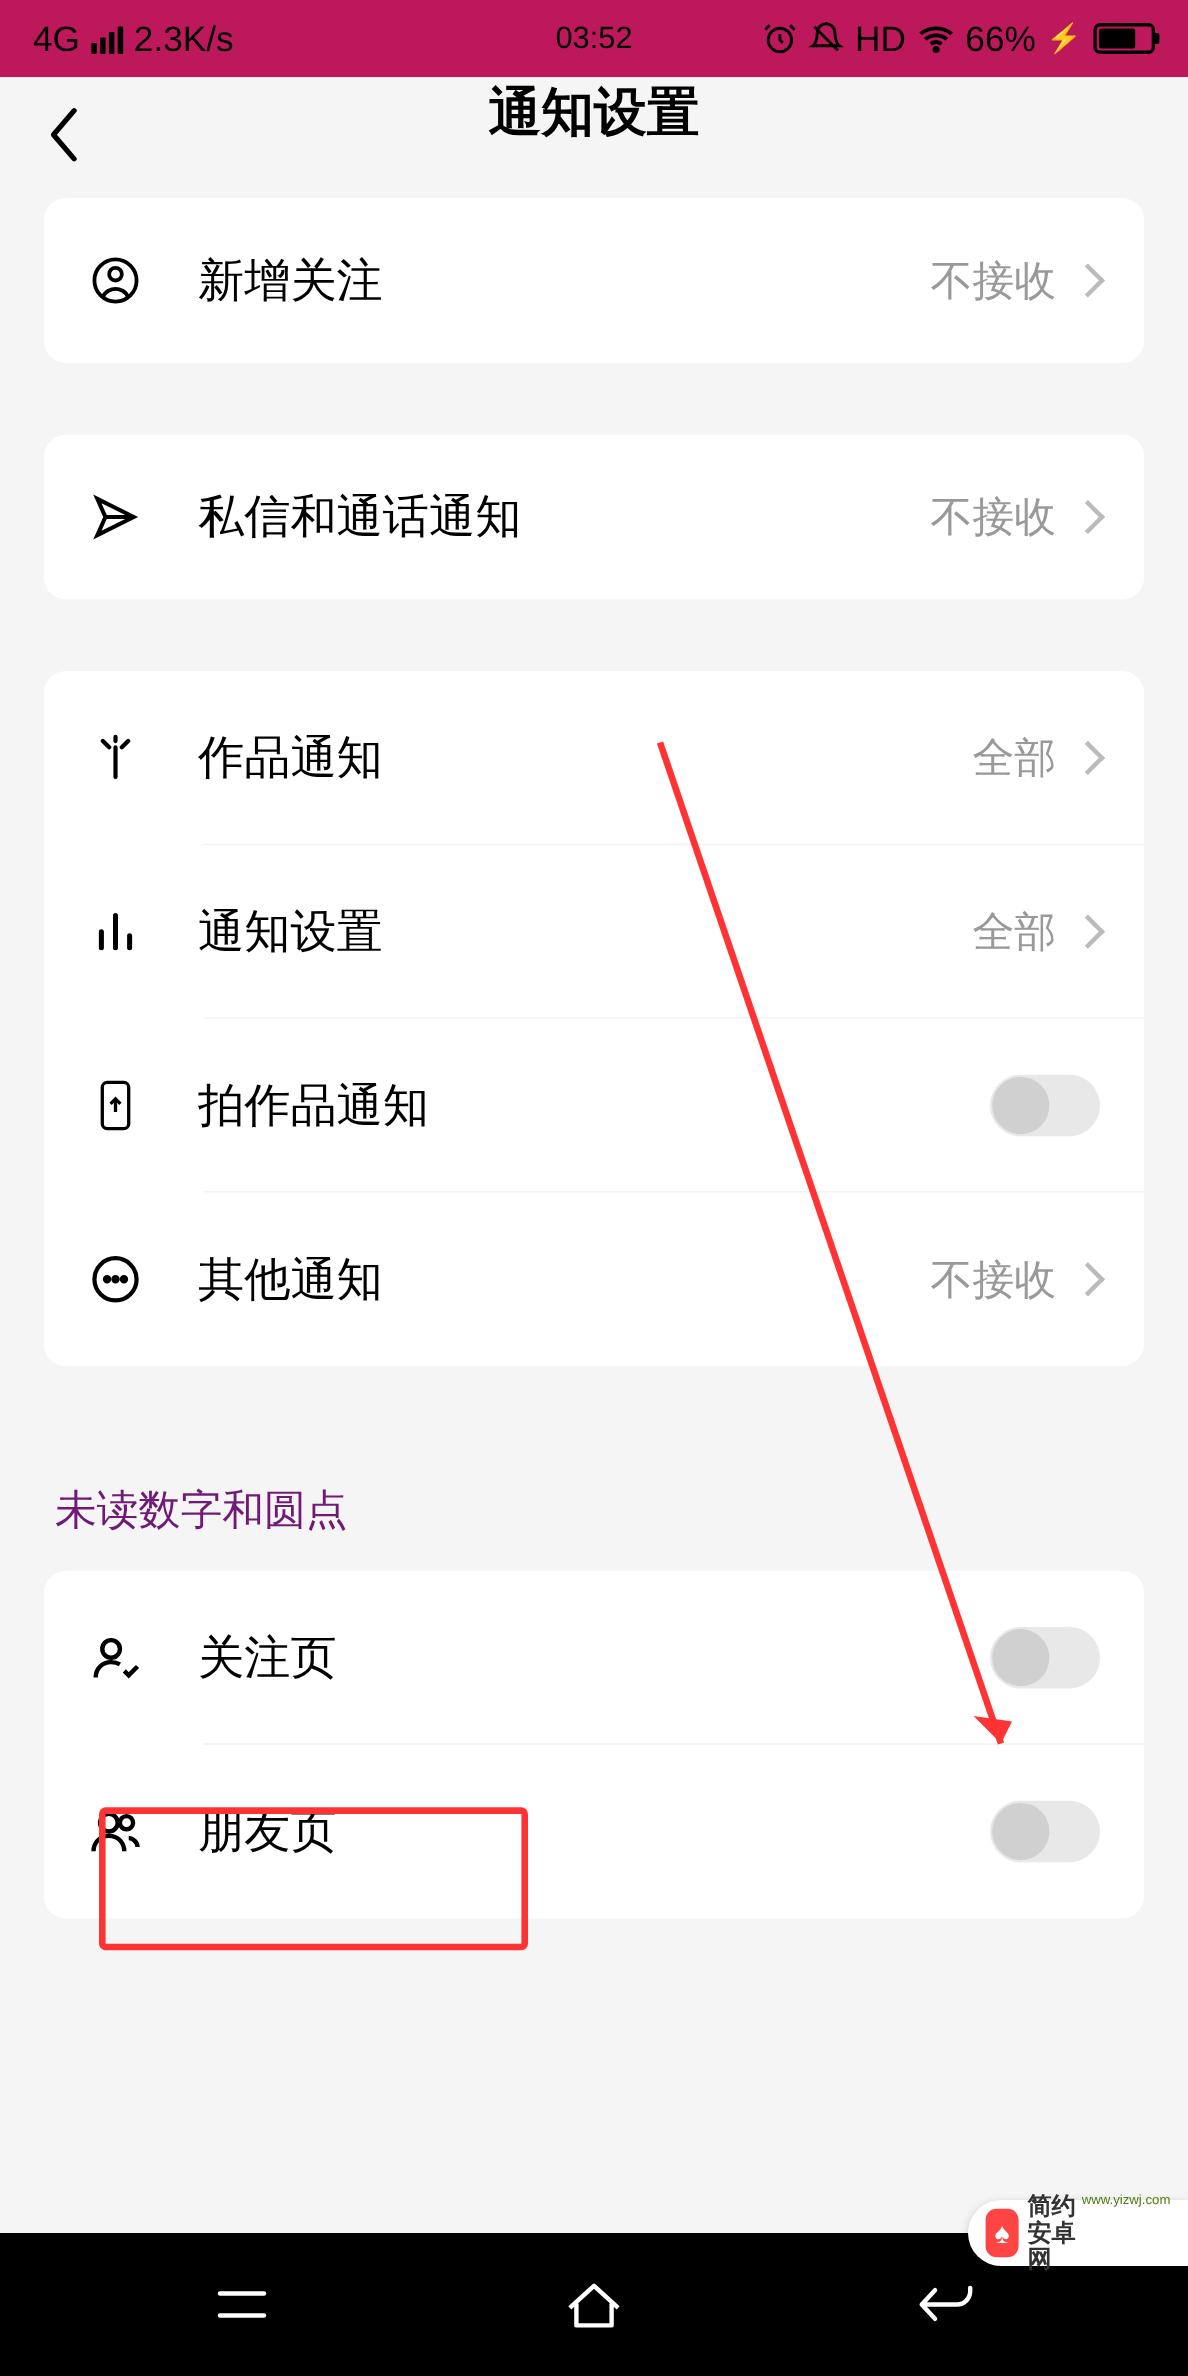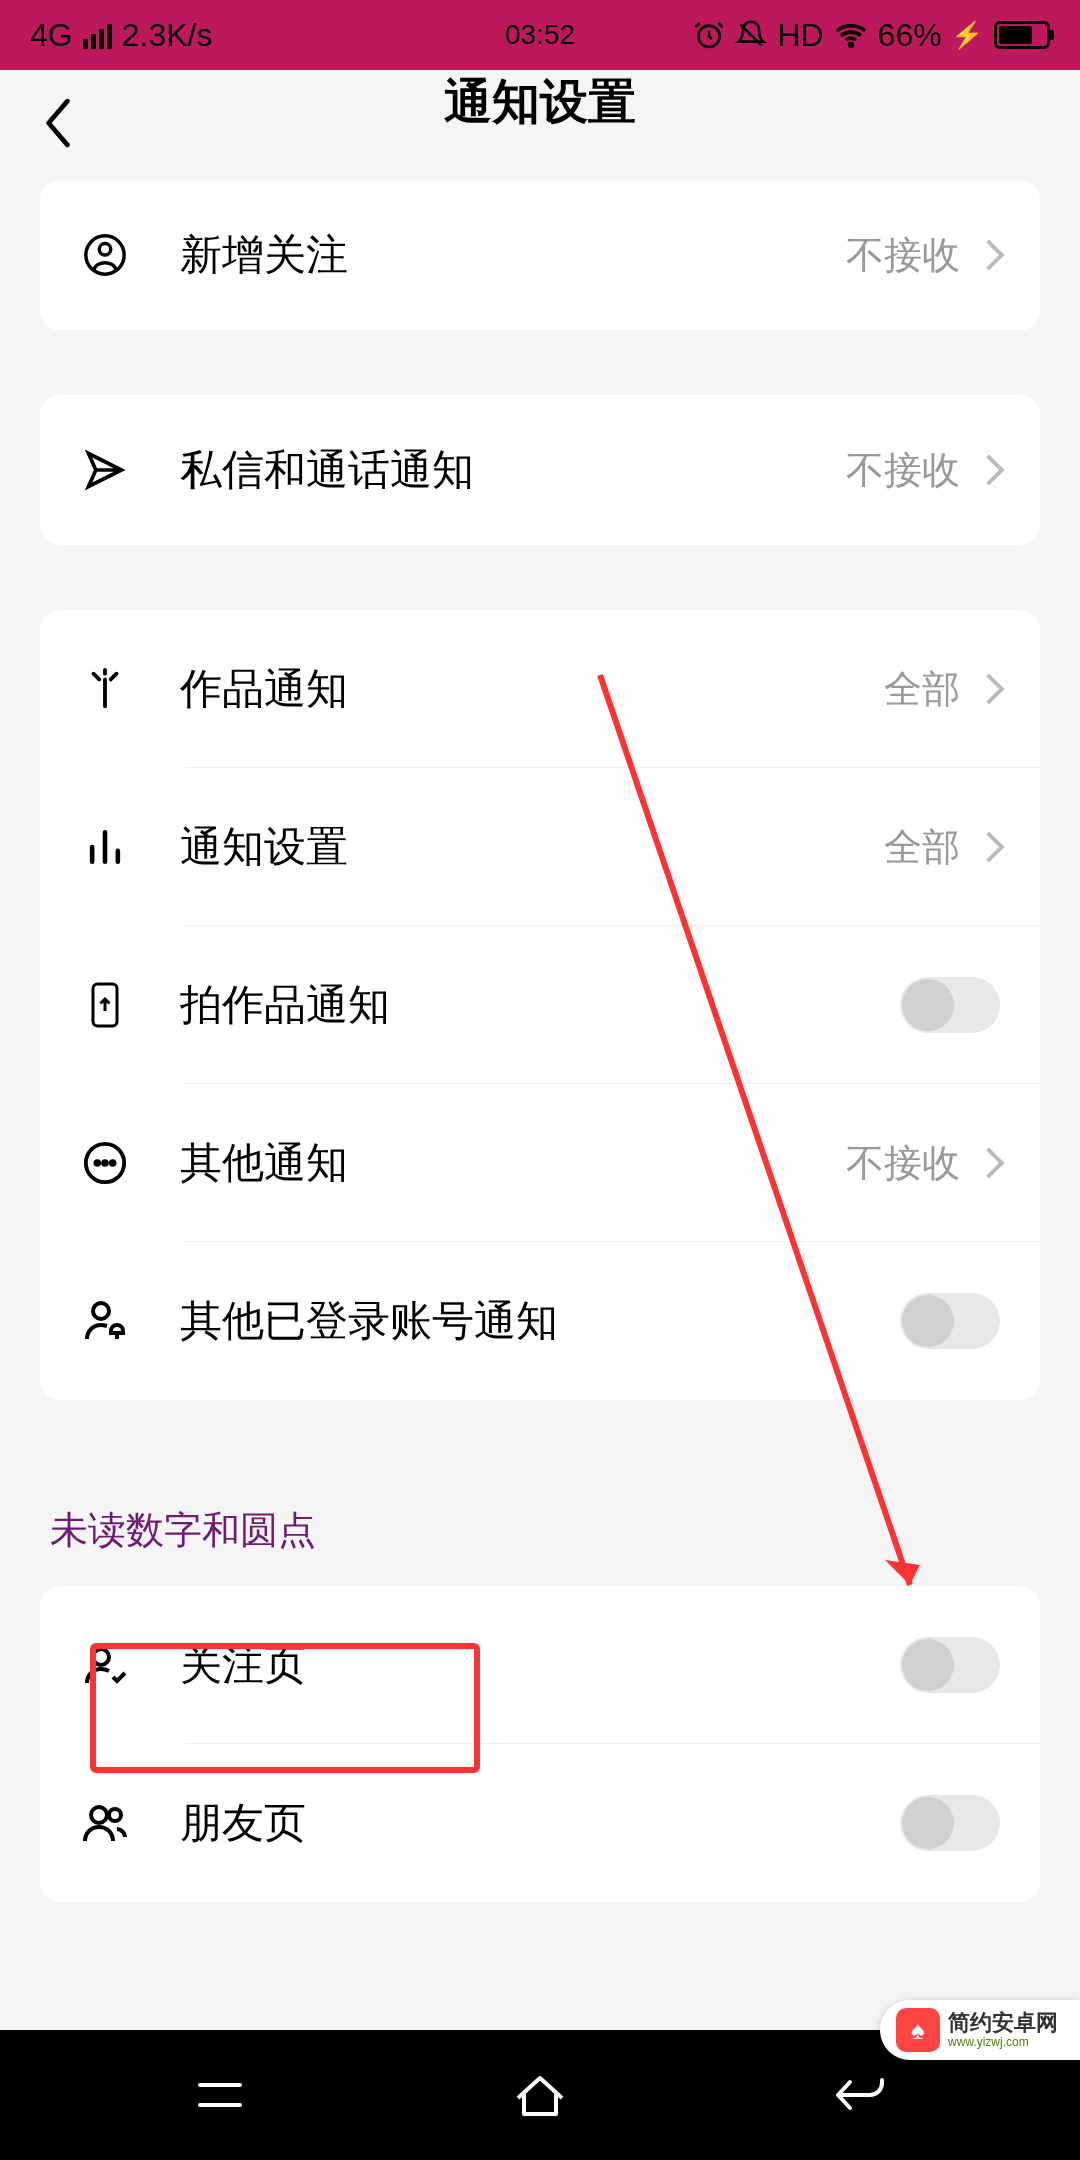--- a/index.html
+++ b/index.html
@@ -235,21 +235,20 @@
       background: #ff4444;
       border-radius: 10px;
       display: flex;
       align-items: center;
       justify-content: center;
       color: #fff;
       font-size: 26px;
     }
     .watermark-text {
       display: flex;
-      flex-direction: column;
       line-height: 1.1;
     }
     .watermark-title {
       font-size: 22px;
       font-weight: 600;
       color: #333;
     }
     .watermark-sub {
       font-size: 12px;
       color: #4d7c0f;
@@ -367,33 +366,20 @@
           <circle cx="12" cy="12" r="10"></circle>
           <circle cx="8" cy="12" r="1" fill="#000"></circle>
           <circle cx="12" cy="12" r="1" fill="#000"></circle>
           <circle cx="16" cy="12" r="1" fill="#000"></circle>
         </svg>
     </div>
     <div class="row-label">其他通知</div>
     <div class="row-value">不接收</div>
     <div class="chevron"></div>
   </div>
-  <div class="row tall">
-    <div class="row-icon">
-      <svg width="48" height="48" viewBox="0 0 24 24" fill="none" stroke="#000" stroke-width="2">
-          <circle cx="10" cy="7" r="4"></circle>
-          <path d="M3 21c0-4 3-7 7-7 1 0 2 .2 3 .5"></path>
-          <path d="M18 14a3 3 0 0 0-3 3v1h6v-1a3 3 0 0 0-3-3zM17 20h2"></path>
-        </svg>
-    </div>
-    <div class="row-label">其他已登录账号通知</div>
-    <div class="toggle">
-        <div class="toggle-knob"></div>
-      </div>
-  </div>
 </div>
 
 <div class="section-title">未读数字和圆点</div>
 
 <div class="section" style="margin-bottom:0">
   <div class="row tall">
     <div class="row-icon">
       <svg width="48" height="48" viewBox="0 0 24 24" fill="none" stroke="#000" stroke-width="2">
           <circle cx="10" cy="8" r="4"></circle>
           <path d="M3 21c0-4 3-7 7-7 1.5 0 3 .4 4 1"></path>

